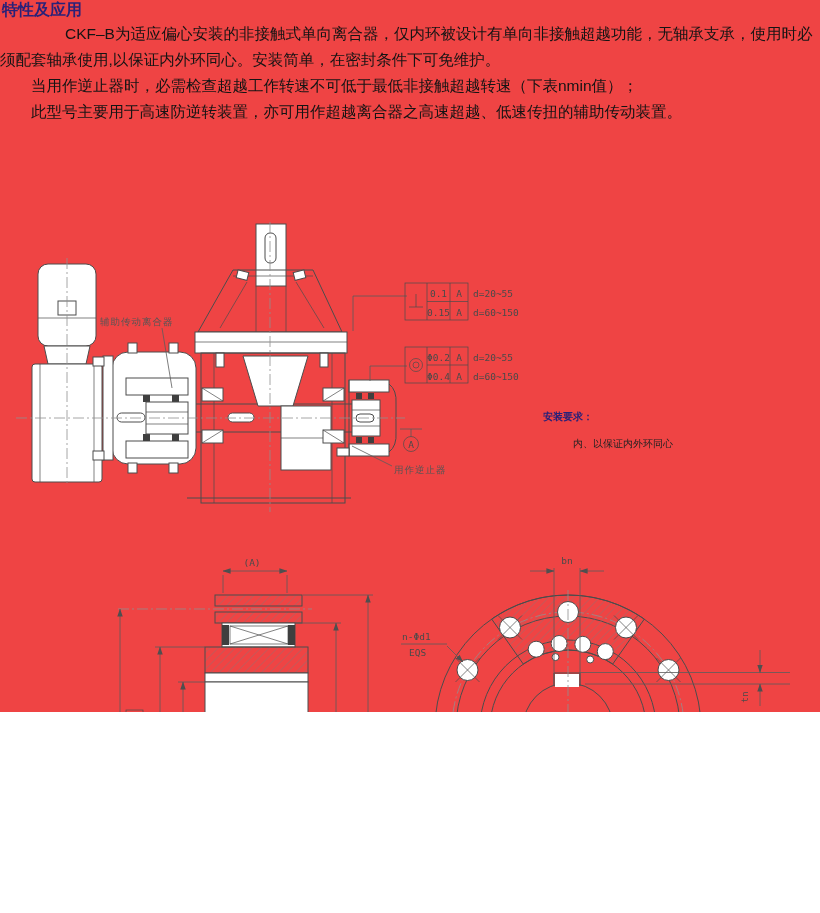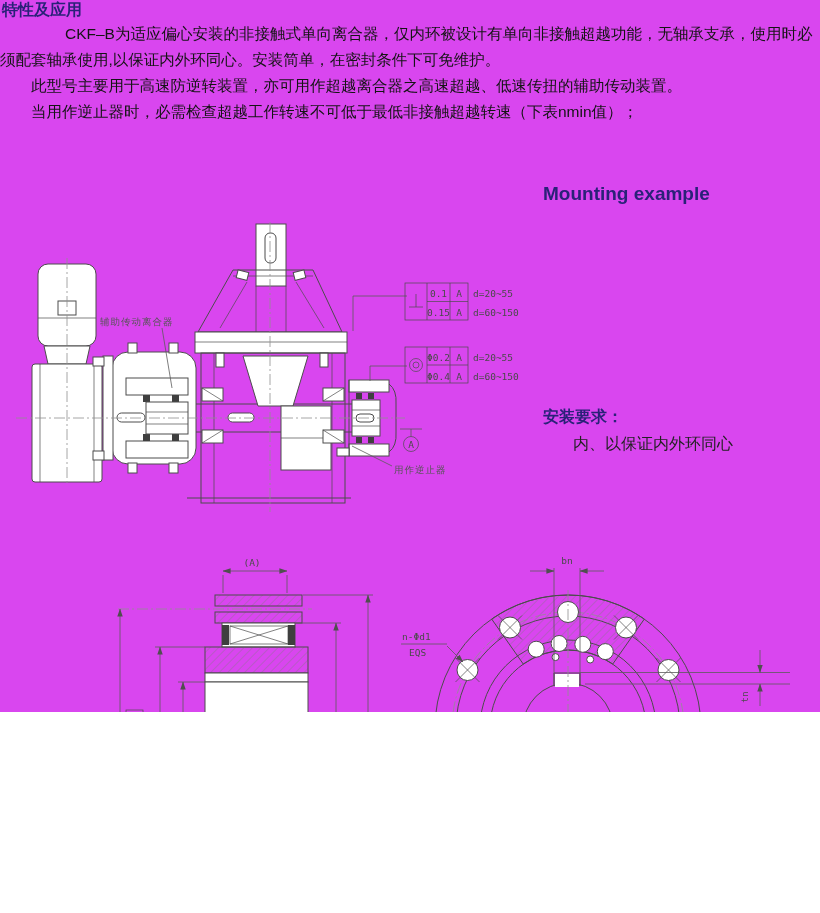--- a/index.html
+++ b/index.html
@@ -1,25 +1,25 @@
 <!DOCTYPE html>
 <html><head>
 <meta charset="utf-8">
 <style>
   html,body{margin:0;padding:0;background:#fff;}
-  .page{position:relative;width:820px;height:712px;background:#d946ef;overflow:hidden;
+  .page{position:relative;width:820px;height:712px;background:#ef4444;overflow:hidden;
         font-family:"Liberation Sans",sans-serif;color:#141414;}
   .doc-title{position:absolute;left:2px;top:0px;margin:0;font-size:16px;font-weight:700;color:#2a2178;}
   .intro{position:absolute;left:0;top:21px;width:819px;font-size:15.5px;line-height:26px;color:#141414;}
   .intro p{margin:0;}
   .p-first{text-indent:65px;}
   .p-ind{text-indent:31px;}
   .h-cn{position:absolute;left:178px;top:183px;margin:0;font-size:19px;font-weight:700;color:#2a2178;letter-spacing:2px;}
   .h-en{position:absolute;left:543px;top:183px;margin:0;font-size:19px;font-weight:700;color:#2a2178;}
-  .req{position:absolute;left:543px;top:403px;width:270px;font-size:16px;line-height:27px;color:#222;}
+  .req{position:absolute;left:543px;top:403px;width:270px;font-size:10px;line-height:27px;color:#222;}
   .req .req-title{margin:0;color:#2a2178;font-weight:700;}
   .req p{margin:0;}
   .req .l1{text-indent:30px;}
   svg{position:absolute;left:0;}
   svg text{user-select:none;}
   .ln{stroke:#4c4c4c;fill:none;stroke-width:1;}
   .lnf{stroke:#4c4c4c;fill:#fff;stroke-width:1;}
   .lnt{stroke:#4c4c4c;fill:none;stroke-width:0.7;}
   .hat{fill:url(#hatch);stroke:#4c4c4c;stroke-width:1;}
   .dark{fill:#3f3f3f;stroke:none;}
@@ -30,25 +30,24 @@
 </style>
 </head>
 <body>
 
 <div class="page">
 
   <h1 class="doc-title">特性及应用</h1>
 
   <div class="intro">
     <p class="p-first">CKF–B为适应偏心安装的非接触式单向离合器，仅内环被设计有单向非接触超越功能，无轴承支承，使用时必须配套轴承使用,以保证内外环同心。安装简单，在密封条件下可免维护。</p>
+    <p class="p-ind">当用作逆止器时，必需检查超越工作转速不可低于最低非接触超越转速（下表nmin值）；</p>
     <p class="p-ind">此型号主要用于高速防逆转装置，亦可用作超越离合器之高速超越、低速传扭的辅助传动装置。</p>
-    <p class="p-ind">当用作逆止器时，必需检查超越工作转速不可低于最低非接触超越转速（下表nmin值）；</p>
   </div>
 
-  <h2 class="h-en">Mounting example</h2>
 
   <svg style="top:220px" width="820" height="305" viewBox="0 220 820 305">
     <defs>
       <pattern id="hatch" width="6" height="6" patternUnits="userSpaceOnUse" patternTransform="rotate(45)">
         <line x1="0" y1="0" x2="0" y2="6" stroke="#7a7a7a" stroke-width="0.7"></line>
       </pattern>
       <marker id="ar" viewBox="0 0 10 10" refX="9.5" refY="5" markerWidth="10" markerHeight="10" orient="auto-start-reverse">
         <path d="M0 1.6 L10 5 L0 8.4 Z" fill="#4f4f4f"></path>
       </marker>
     </defs>

